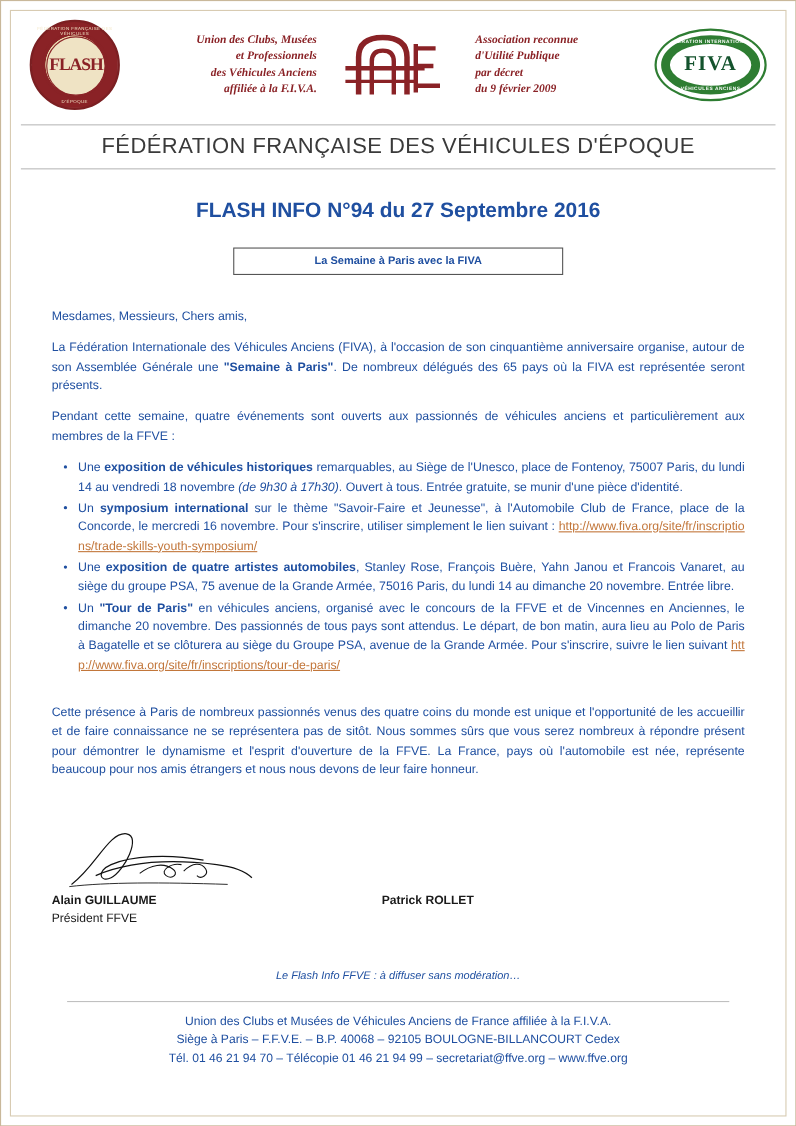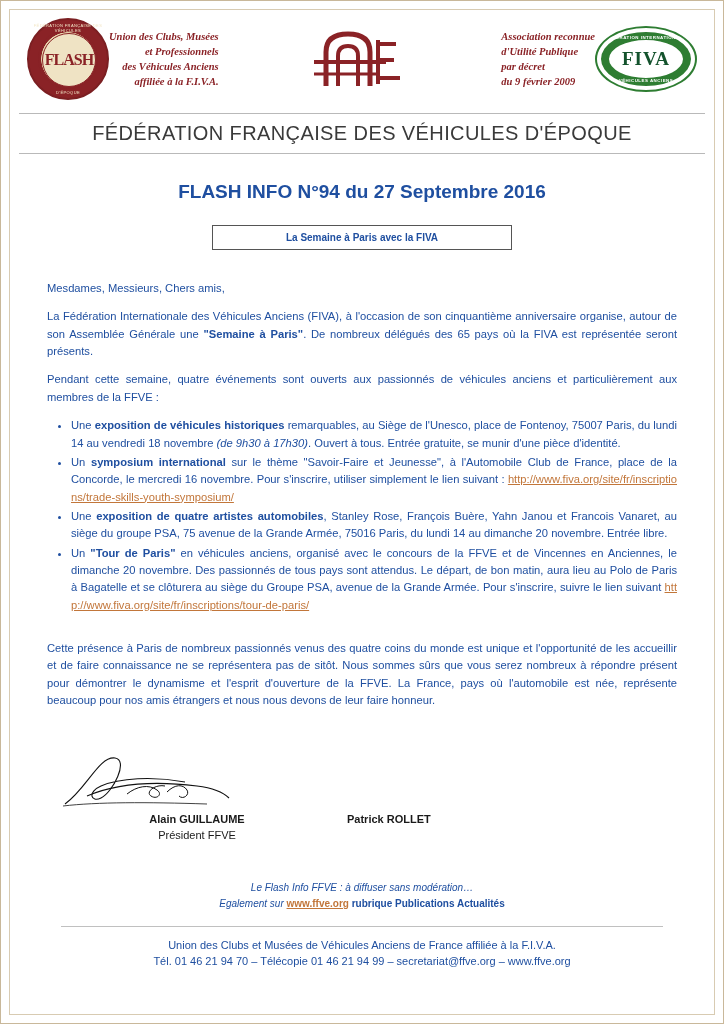--- a/index.html
+++ b/index.html
@@ -93,21 +93,21 @@
     font-family: "Liberation Sans", sans-serif;
   }
   .ffve-logo .micro.top { top: 3px; }
   .ffve-logo .micro.bottom { bottom: 3px; }
 
   .header-center {
     display: flex;
     align-items: center;
     gap: 20px;
     flex: 1 1 auto;
-    justify-content: space-between;
+    justify-content: center;
   }
   .header-left-text {
     text-align: right;
     font-family: "Liberation Serif", serif;
     font-weight: bold;
     font-style: italic;
     font-size: 10.5px;
     color: #8a2226;
     line-height: 1.45;
     white-space: nowrap;
@@ -253,21 +253,21 @@
     left: 0;
     right: 0;
     display: flex;
   }
   .sign-col {
     font-size: 11px;
     color: #1a1a1a;
     line-height: 1.45;
     font-weight: bold;
   }
-  .sign-col.left { width: 300px; text-align: center; }
+  .sign-col.left { width: 300px; }
   .sign-col.right { width: 300px; }
   .sign-col .role { font-weight: normal; }
 
   
   .footer-note {
     margin-top: 36px;
     text-align: center;
     font-size: 10px;
     color: #1f4fa0;
     line-height: 1.6;
@@ -389,25 +389,23 @@
         <div class="role">Président FFVE</div>
       </div>
       <div class="sign-col right">
         <div>Patrick ROLLET</div>
       </div>
     </div>
   </div>
 
   <div class="footer-note">
     <div class="ital">Le Flash Info FFVE : à diffuser sans modération…</div>
-    <div>
-      <span class="ital">Egalement sur </span><a class="link" href="#" style="font-weight:bold;">www.ffve.org</a><b> rubrique Publications Actualités</b>
-    </div>
   </div>
 
   <div class="footer-rule"></div>
 
   <div class="footer-address">
     <div>Union des Clubs et Musées de Véhicules Anciens de France affiliée à la F.I.V.A.</div>
+    <div>Siège à Paris – F.F.V.E. – B.P. 40068 – 92105 BOULOGNE-BILLANCOURT Cedex</div>
     <div>Tél. 01 46 21 94 70 – Télécopie 01 46 21 94 99 – secretariat@ffve.org – www.ffve.org</div>
   </div>
 
 </div>
 
 </body></html>

